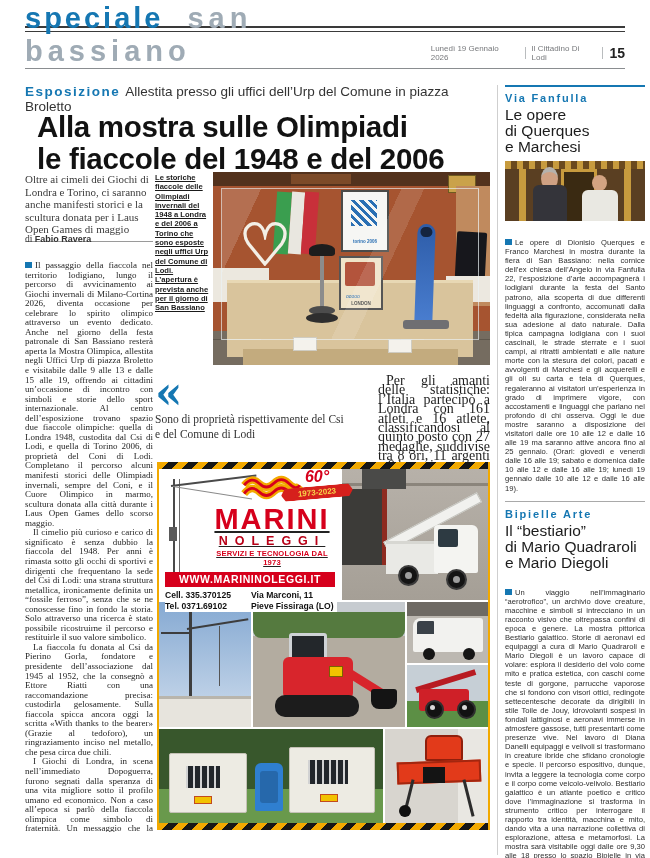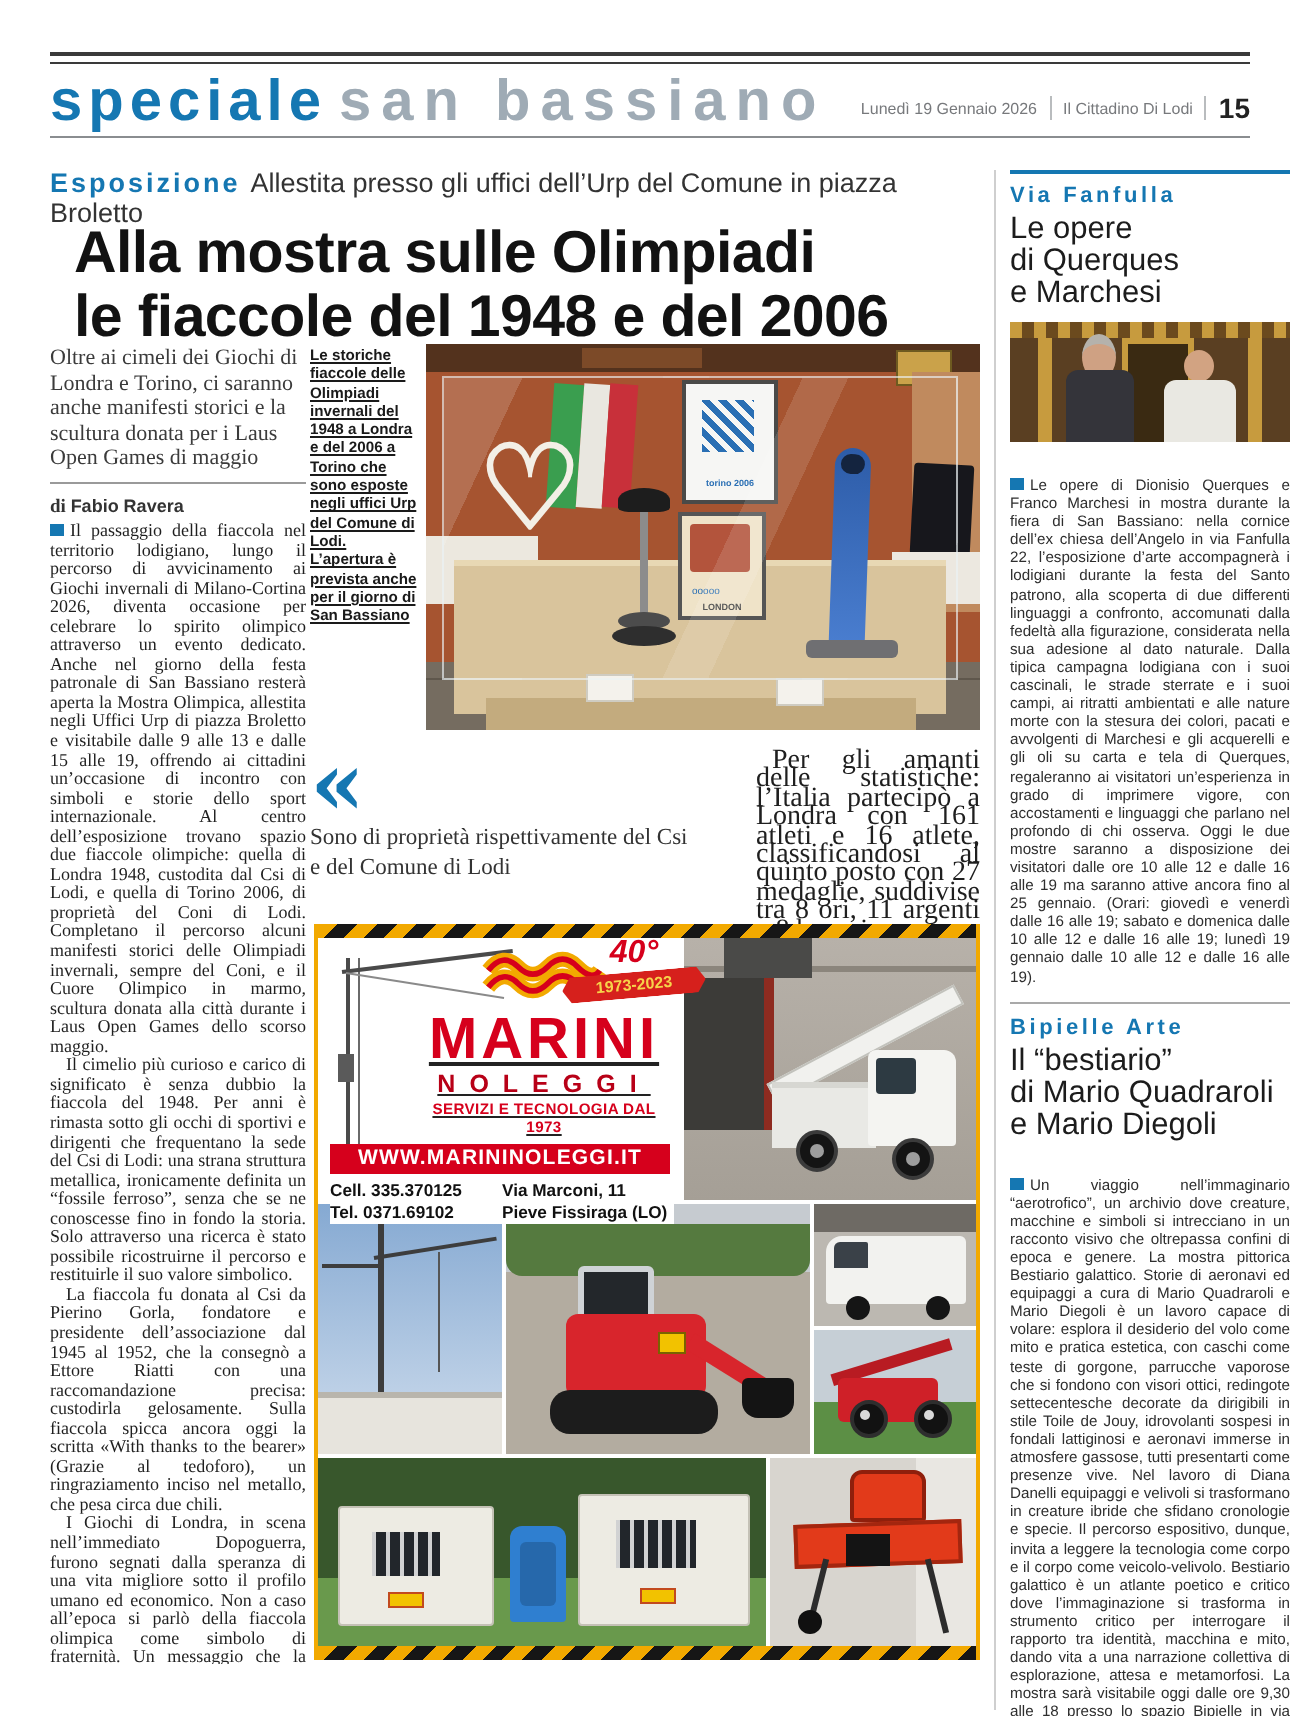--- a/index.html
+++ b/index.html
@@ -5,35 +5,35 @@
   html,body{margin:0;padding:0;background:#e8e8e8;}
   .page{position:relative;width:650px;height:858px;background:#ffffff;overflow:hidden;
         font-family:"Liberation Sans",sans-serif;color:#222;}
   .abs{position:absolute;}
   .preline{white-space:pre-line;}
 
   
   .rule-double{top:26px;left:25px;width:600px;height:3px;border-top:2px solid #3a3a3a;border-bottom:1px solid #3a3a3a;}
   .masthead{top:32px;left:25px;width:600px;height:36px;display:flex;justify-content:space-between;align-items:flex-end;}
   .sec-blue{font-size:29px;font-weight:bold;color:#1577b2;letter-spacing:3px;}
-  .sec-gray{font-size:29px;font-weight:bold;color:#9fabb5;letter-spacing:5px;margin-left:6px;}
+  .sec-gray{font-size:29px;font-weight:bold;color:#9fabb5;letter-spacing:5px;margin-left:24px;}
   .issue{display:flex;align-items:center;font-size:8px;color:#77797c;margin-bottom:6px;}
   .issue .sep{display:inline-block;width:1px;height:12px;background:#b9bcbe;margin:0 6px;}
   .pagenum{font-size:14px;font-weight:bold;color:#222;}
   .rule-single{top:68px;left:25px;width:600px;height:1px;background:#8a8d90;}
 
   
   .kicker{top:84px;left:25px;width:470px;font-size:13.5px;color:#333;}
   .kicker b{color:#1577b2;letter-spacing:1.5px;margin-right:5px;}
   .headline{top:99px;left:25px;width:478px;font-size:29.5px;line-height:32px;font-weight:bold;color:#121212;letter-spacing:-0.3px;}
 
   
   .standfirst{top:173px;left:25px;width:128px;font-family:"Liberation Serif",serif;font-size:11px;line-height:12.6px;color:#3b3b3b;}
   .byrule{top:241px;left:25px;width:128px;height:1px;background:#9a9a9a;}
-  .byline{top:248px;left:25px;width:128px;font-family:"Liberation Serif",serif;font-size:9.5px;color:#333;font-weight:bold;}
+  .byline{top:234px;left:25px;width:128px;font-family:"Liberation Serif",serif;font-size:9.5px;color:#333;}
   .byline b{font-family:"Liberation Sans",sans-serif;font-size:9px;}
   .bodycol{top:261px;left:25px;width:128px;height:571px;overflow:hidden;
            font-family:"Liberation Serif",serif;font-size:9px;line-height:9.55px;text-align:justify;color:#1f1f1f;}
   .bodycol p{margin:0;}
   .bodycol p + p{text-indent:8px;}
   .sqmark{display:inline-block;width:7px;height:6px;background:#1577b2;margin-right:3px;}
   .endmark{display:inline-block;width:6px;height:6px;background:#1577b2;margin-left:3px;}
 
   
   .captioncol{top:173px;left:155px;width:55px;font-size:7.6px;line-height:9.3px;font-weight:bold;color:#1a1a1a;text-decoration:underline;}
@@ -287,21 +287,21 @@
           <div class="tagline">SERVIZI E TECNOLOGIA DAL 1973</div>
         </div>
         <div class="webband">WWW.MARININOLEGGI.IT</div>
         <div class="ad-contacts">
           <span>Cell. 335.370125</span>
           <span>Via Marconi, 11</span>
           <span>Tel. 0371.69102</span>
           <span>Pieve Fissiraga (LO)</span>
         </div>
         <div class="ribbon-wrap">
-          <div class="rib-50">40°</div>
+          <div class="rib-50">60°</div>
           <div class="rib-band">1973-2023</div>
         </div>
       </div>
       <div class="ad-phototruck">
         <div class="tr-band"></div>
         <div class="tr-door"></div>
         <div class="tr-doorred"></div>
         <div class="tr-basket"></div>
         <div class="tr-boom"></div>
         <div class="tr-bed"></div>

